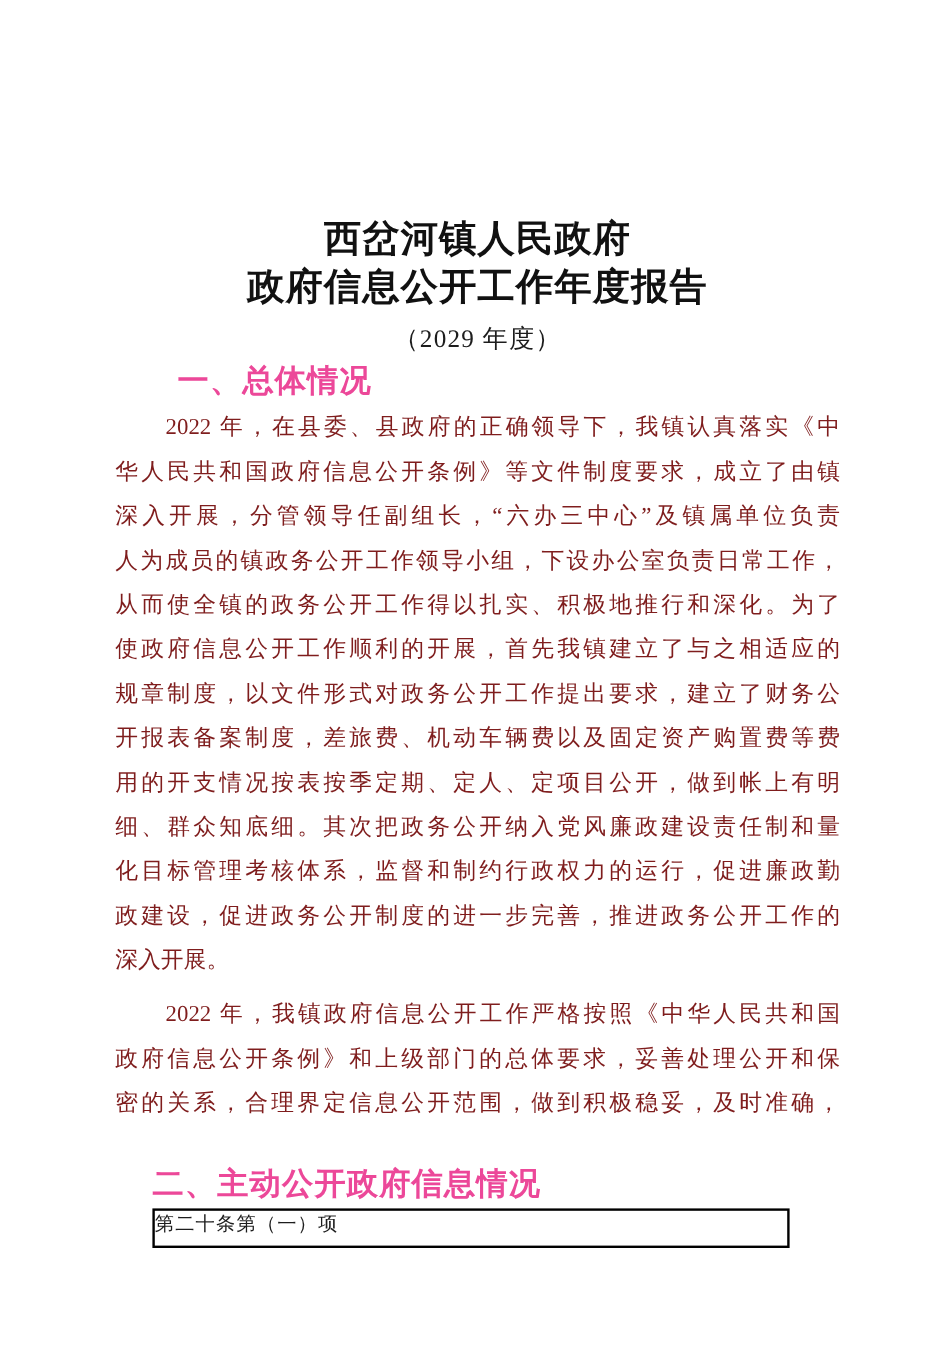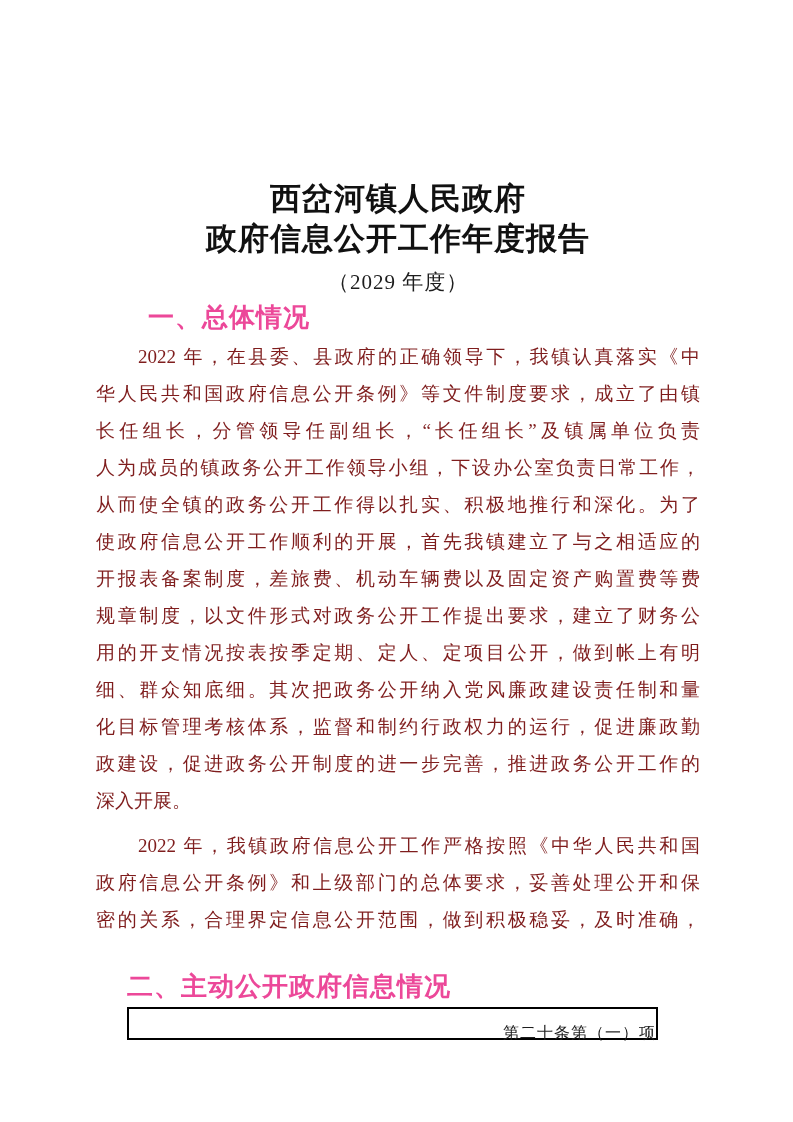--- a/index.html
+++ b/index.html
@@ -73,24 +73,24 @@
     position: absolute;
     left: 127px;
     top: 966px;
     width: 527px;
     height: 29px;
     border: 2px solid #000000;
     background: #ffffff;
   }
   .info-table-cell {
     width: 100%;
-    text-align: right;
+    text-align: left;
     font-size: 16px;
     line-height: 23px;
-    padding-top: 12px;
+    padding-top: 0;
     color: #1d1d1d;
     letter-spacing: 1px;
   }
 </style>
 </head>
 <body>
 
 <div class="page">
 
   <div class="doc-title">
@@ -98,26 +98,26 @@
     <div>政府信息公开工作年度报告</div>
   </div>
 
   <div class="doc-subtitle">（2029 年度）</div>
 
   <div class="section-heading heading-1">一、总体情况</div>
 
   <div class="para para-1">
     <div class="line first">2022 年，在县委、县政府的正确领导下，我镇认真落实《中</div>
     <div class="line">华人民共和国政府信息公开条例》等文件制度要求，成立了由镇</div>
-    <div class="line">长任组长，分管领导任副组长，“长任组长”及镇属单位负责</div>
+    <div class="line">深入开展，分管领导任副组长，“六办三中心”及镇属单位负责</div>
     <div class="line">人为成员的镇政务公开工作领导小组，下设办公室负责日常工作，</div>
     <div class="line">从而使全镇的政务公开工作得以扎实、积极地推行和深化。为了</div>
     <div class="line">使政府信息公开工作顺利的开展，首先我镇建立了与之相适应的</div>
+    <div class="line">规章制度，以文件形式对政务公开工作提出要求，建立了财务公</div>
     <div class="line">开报表备案制度，差旅费、机动车辆费以及固定资产购置费等费</div>
-    <div class="line">规章制度，以文件形式对政务公开工作提出要求，建立了财务公</div>
     <div class="line">用的开支情况按表按季定期、定人、定项目公开，做到帐上有明</div>
     <div class="line">细、群众知底细。其次把政务公开纳入党风廉政建设责任制和量</div>
     <div class="line">化目标管理考核体系，监督和制约行政权力的运行，促进廉政勤</div>
     <div class="line">政建设，促进政务公开制度的进一步完善，推进政务公开工作的</div>
     <div class="line last">深入开展。</div>
   </div>
 
   <div class="para para-2">
     <div class="line first">2022 年，我镇政府信息公开工作严格按照《中华人民共和国</div>
     <div class="line">政府信息公开条例》和上级部门的总体要求，妥善处理公开和保</div>

